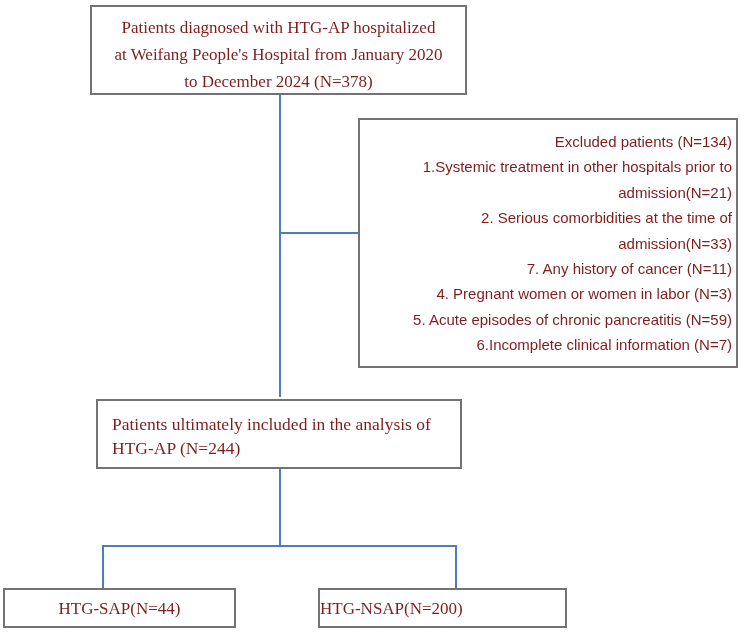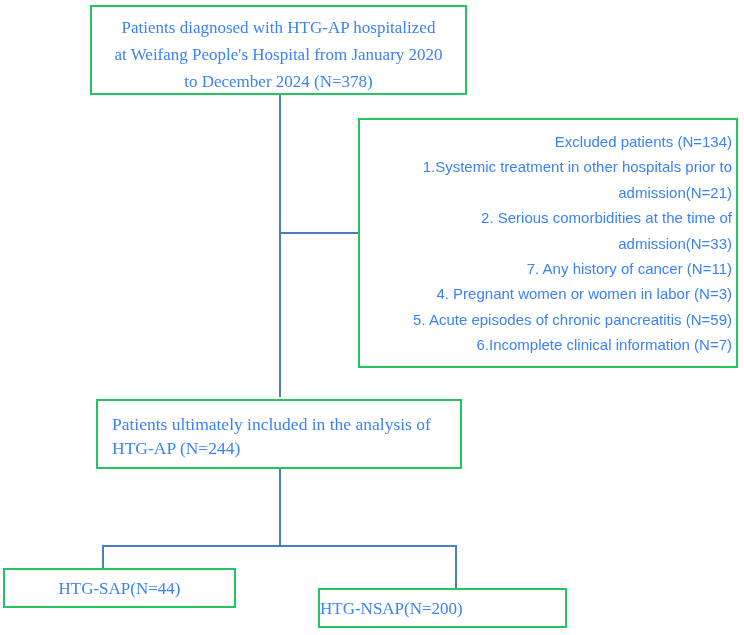--- a/index.html
+++ b/index.html
@@ -6,23 +6,23 @@
   #canvas {
     position: relative;
     width: 744px;
     height: 635px;
     background: #ffffff;
     overflow: hidden;
   }
   .node {
     position: absolute;
     box-sizing: border-box;
-    border: 2px solid #22c55e;
+    border: 2px solid #737373;
     background: #ffffff;
-    color: #3b82f6;
+    color: #7f1d1d;
   }
   .serif { font-family: "Liberation Serif", serif; }
   .sans  { font-family: "Liberation Sans", sans-serif; }
 
   #node-start {
     left: 90px; top: 5px; width: 377px; height: 90px;
     text-align: center;
     font-size: 17px;
     line-height: 27px;
     padding-top: 7px;
@@ -35,21 +35,21 @@
     text-align: right;
   }
   #node-included {
     left: 96px; top: 399px; width: 366px; height: 70px;
     font-size: 17.5px;
     line-height: 24px;
     padding: 11px 6px 0 14px;
     text-align: left;
   }
   #node-sap {
-    left: 3px; top: 568px; width: 233px; height: 40px;
+    left: 3px; top: 588px; width: 233px; height: 40px;
     text-align: center; font-size: 17px; line-height: 37px;
   }
   #node-nsap {
     left: 318px; top: 588px; width: 249px; height: 40px;
     text-align: left; font-size: 17px; line-height: 37px;
   }
   .line-row { white-space: nowrap; }
 
   .connector {
     position: absolute;

